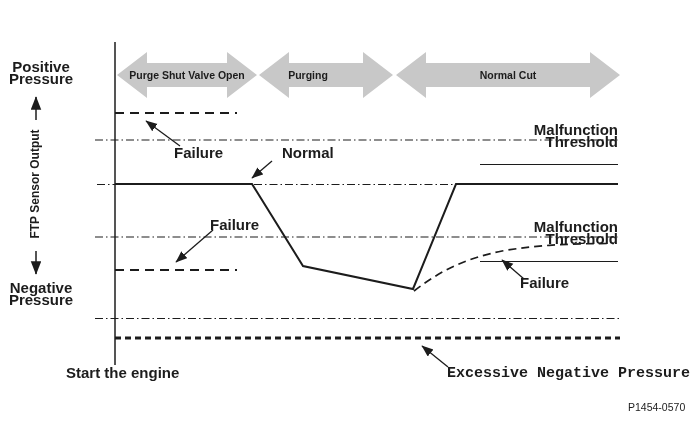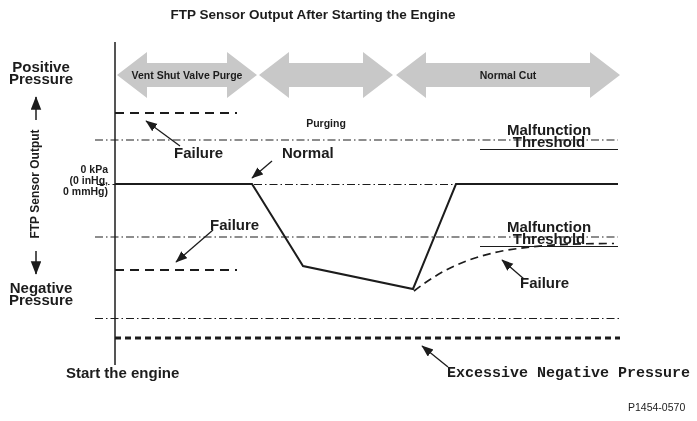--- a/index.html
+++ b/index.html
@@ -20,25 +20,25 @@
   .title{left:113px;top:7px;width:400px;text-align:center;font-size:13.5px;line-height:16px;}
   .pos-label{left:5px;top:61px;width:72px;text-align:center;}
   .neg-label{left:5px;top:282px;width:72px;text-align:center;}
   .yaxis-label{
     left:-24px;top:177px;width:120px;height:14px;text-align:center;font-size:12px;
     transform:rotate(-90deg);
   }
   .zero-label{left:28px;top:164px;width:80px;text-align:right;font-size:10.5px;line-height:11px;}
   .phase-label{top:69px;text-align:center;font-size:10.5px;}
   .phase-1{left:117px;width:140px;}
-  .phase-2{left:259px;width:134px;margin-top:48px;}
+  .phase-2{left:241px;width:134px;}
   .phase-3{left:396px;width:224px;}
   .thr-label{text-align:center;}
   .thr-upper,.thr-lower{
-    left:480px;width:138px;border-bottom:1.5px solid var(--ink);padding-bottom:1px;
+    left:480px;width:138px;border-bottom:1.5px solid var(--ink);padding-bottom:16px;text-align:right;
   }
   .thr-upper{top:124px;}
   .thr-lower{top:221px;}
   .thr-excessive{left:132px;top:302px;}
   .ann-failure-pos{left:174px;top:147px;}
   .ann-normal{left:282px;top:147px;}
   .ann-failure-neg{left:210px;top:219px;}
   .ann-failure-rec{left:520px;top:277px;}
   .ann-excessive{left:447px;top:368px;font-family:Liberation Mono, monospace;}
   .start-label{left:66px;top:367px;}
@@ -77,32 +77,28 @@
     <line x1="115" y1="270" x2="237" y2="270" style="stroke:var(--ink);stroke-width:2;stroke-dasharray:9 6"></line>
     <path d="M414,291 C444,268 468,258 502,251 C540,244.5 574,243.5 614,243.5" style="fill:none;stroke:var(--ink);stroke-width:1.7;stroke-dasharray:8 5"></path>
 
     <line x1="180" y1="146" x2="146" y2="121" marker-end="url(#arw)" style="stroke:var(--ink);stroke-width:1.3"></line>
     <line x1="272" y1="161" x2="252" y2="178" marker-end="url(#arw)" style="stroke:var(--ink);stroke-width:1.3"></line>
     <line x1="213" y1="230" x2="176" y2="262" marker-end="url(#arw)" style="stroke:var(--ink);stroke-width:1.3"></line>
     <line x1="524" y1="279" x2="502" y2="260" marker-end="url(#arw)" style="stroke:var(--ink);stroke-width:1.3"></line>
     <line x1="448" y1="367" x2="422" y2="346" marker-end="url(#arw)" style="stroke:var(--ink);stroke-width:1.3"></line>
   </svg>
 
-  <div class="lbl title">FTP Sensor Output After Starting the Engine</div>
 
   <div class="lbl pos-label">Positive
 Pressure</div>
   <div class="lbl yaxis-label">FTP Sensor Output</div>
   <div class="lbl neg-label">Negative
 Pressure</div>
-  <div class="lbl zero-label">0 kPa
-(0 inHg,
-0 mmHg)</div>
 
-  <div class="lbl phase-label phase-1">Vent Shut Valve Purge</div>
+  <div class="lbl phase-label phase-1">Purge Shut Valve Open</div>
   <div class="lbl phase-label phase-2">Purging</div>
   <div class="lbl phase-label phase-3">Normal Cut</div>
 
   <div class="lbl thr-label thr-upper">Malfunction Threshold</div>
   <div class="lbl thr-label thr-lower">Malfunction Threshold</div>
 
   <div class="lbl ann-failure-pos">Failure</div>
   <div class="lbl ann-normal">Normal</div>
   <div class="lbl ann-failure-neg">Failure</div>
   <div class="lbl ann-failure-rec">Failure</div>

